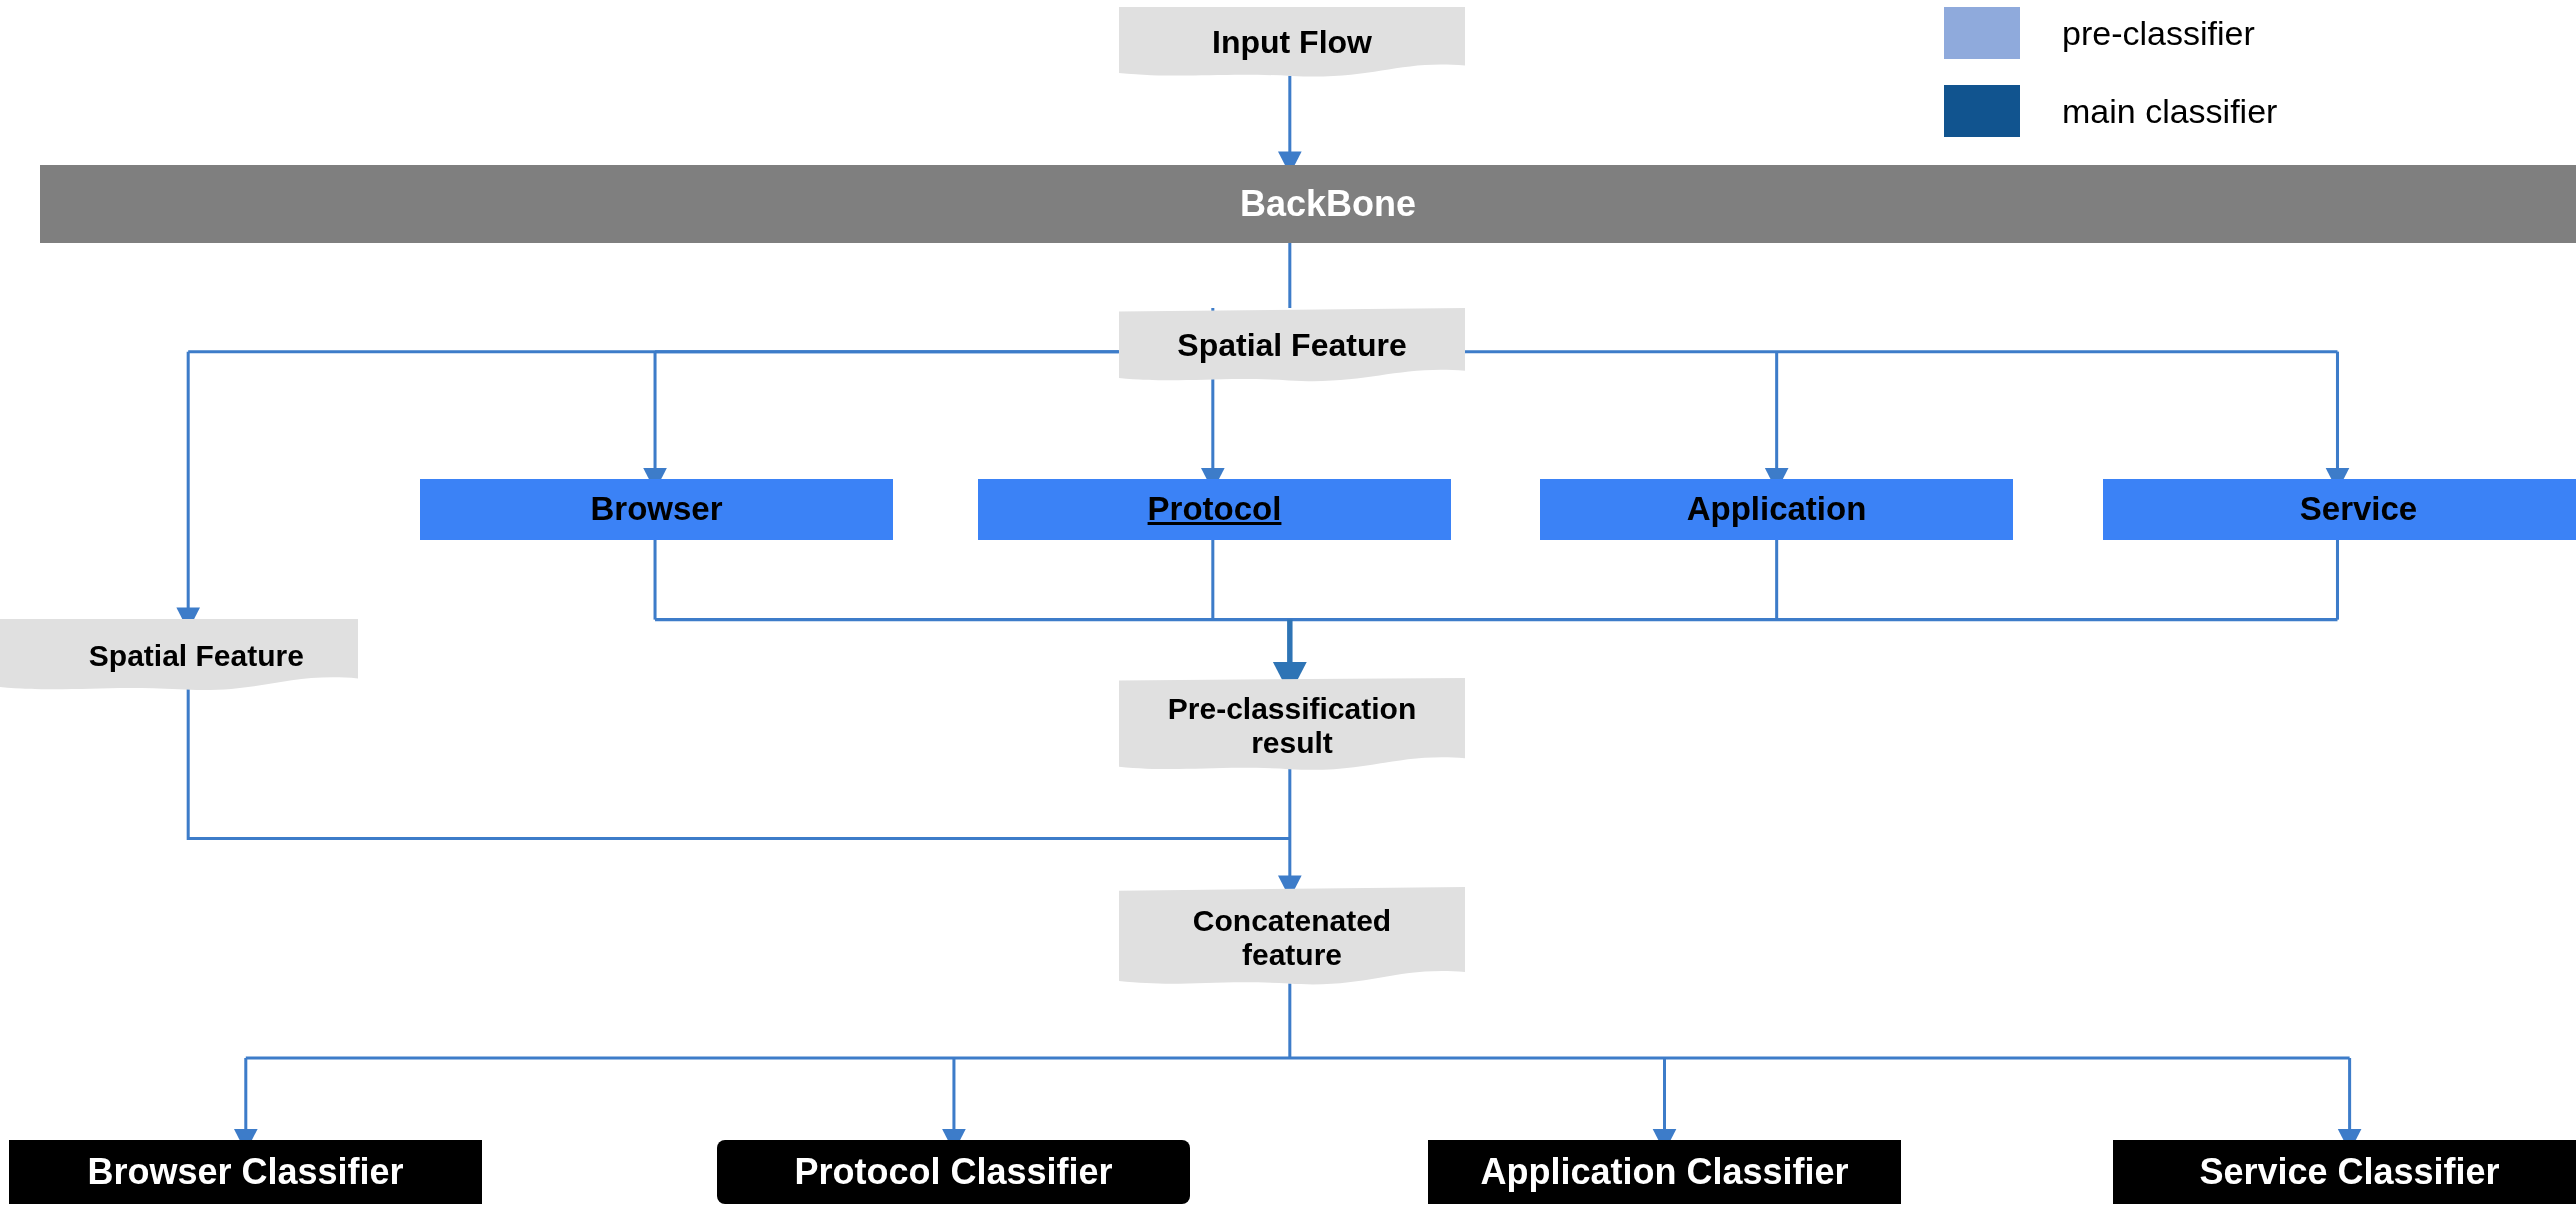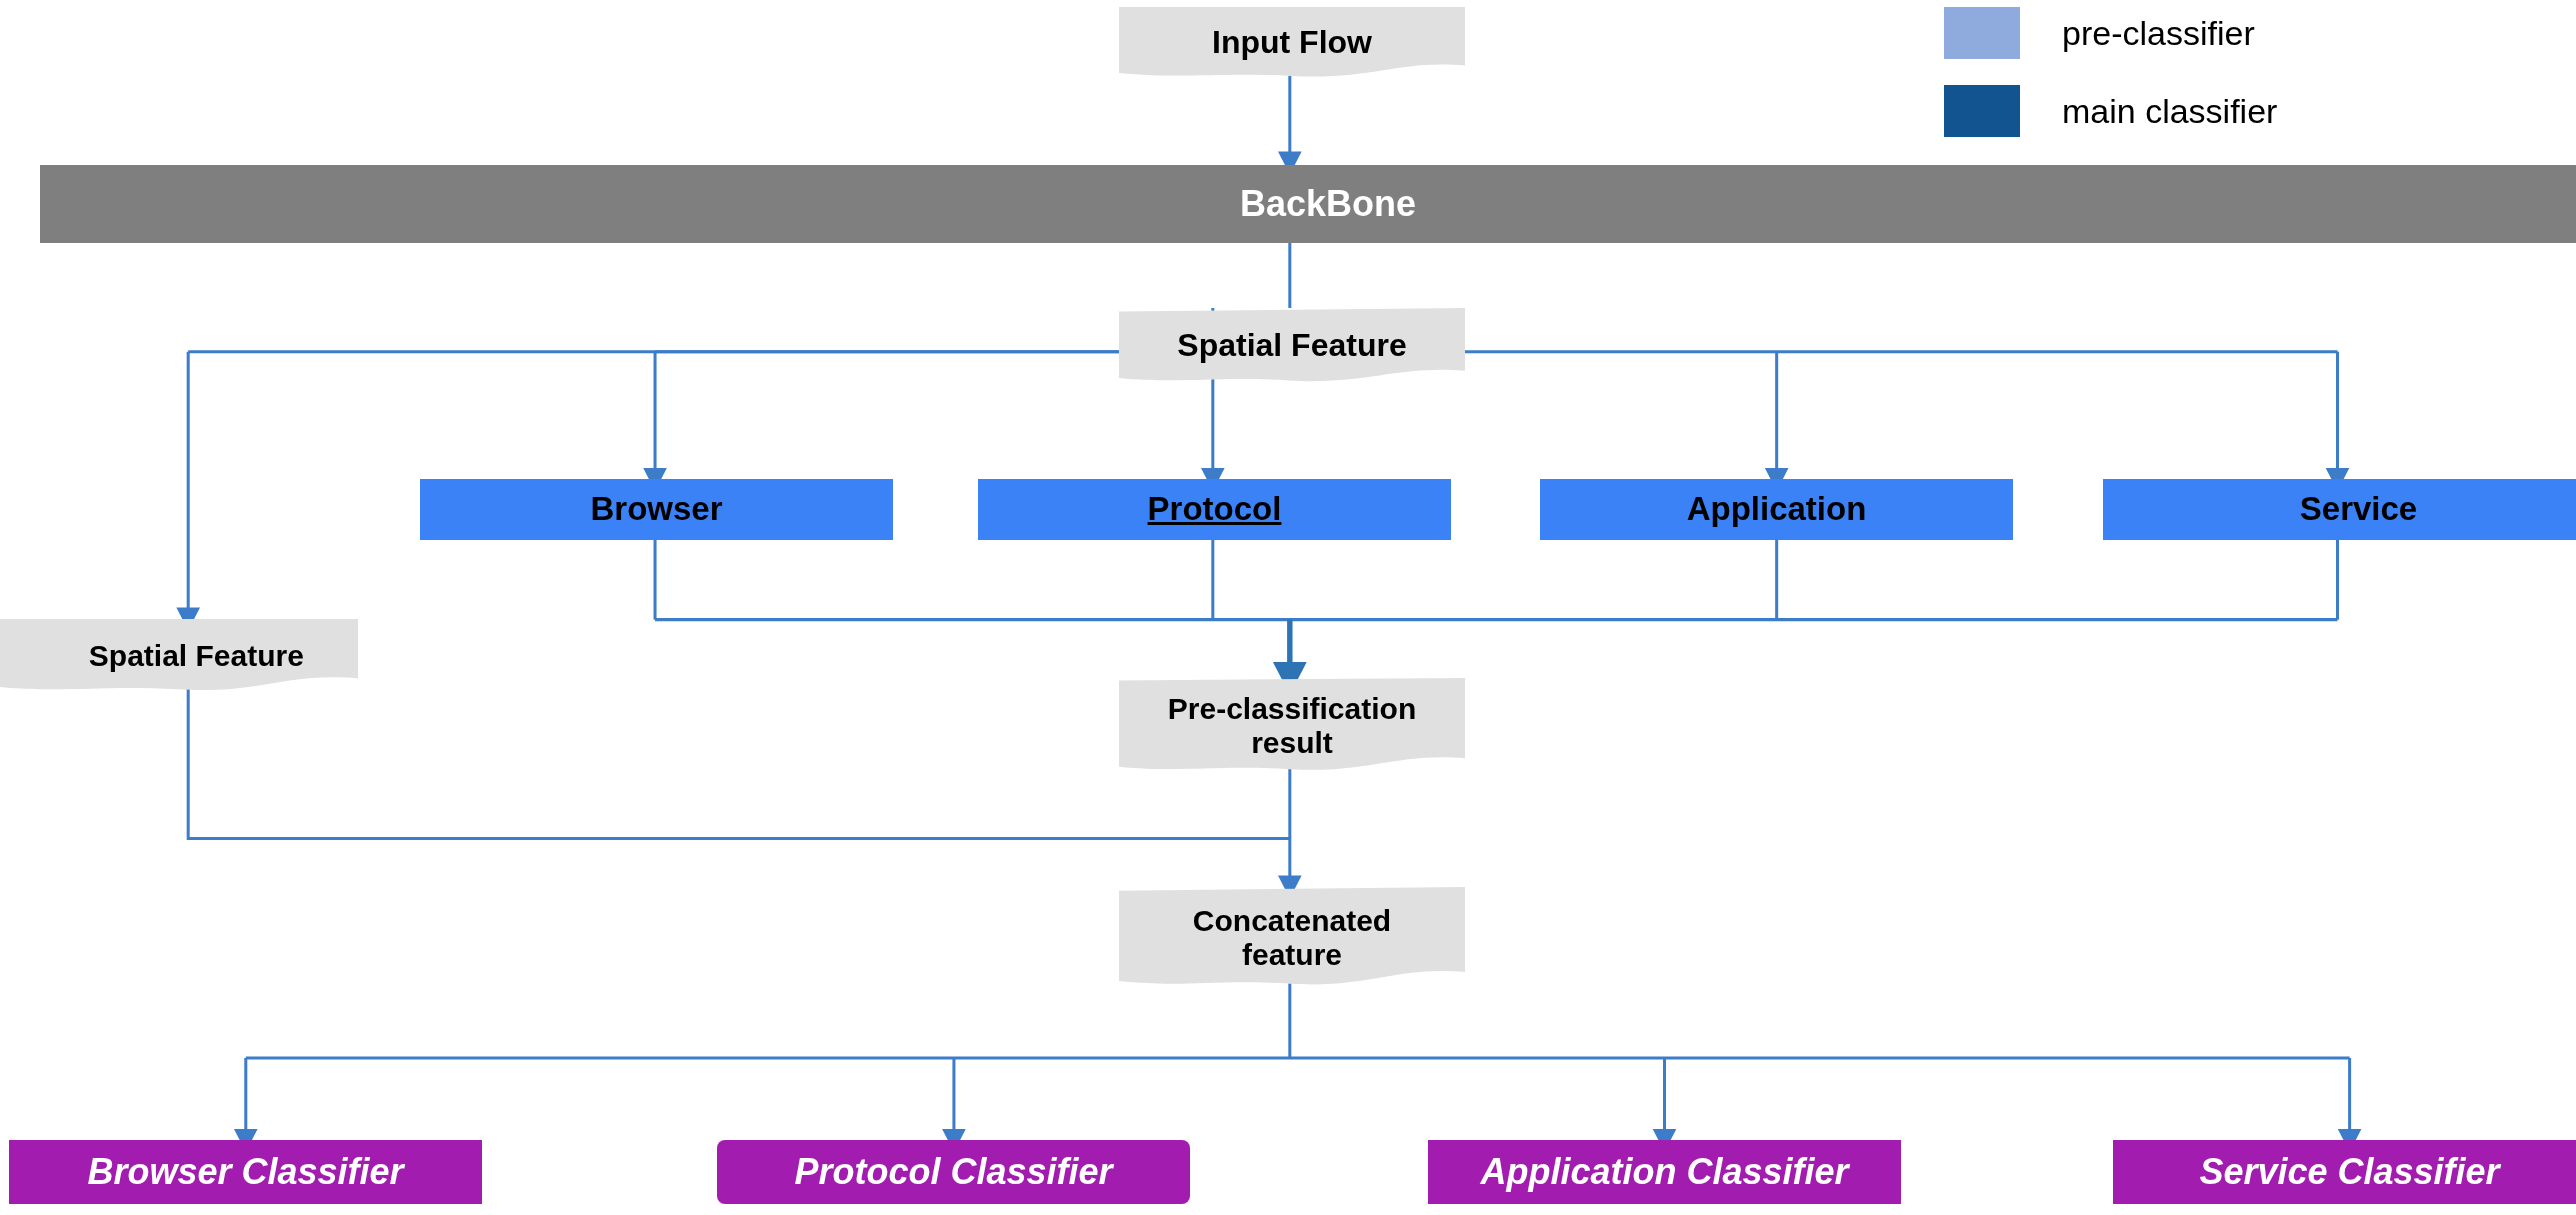--- a/index.html
+++ b/index.html
@@ -67,24 +67,23 @@
   
   .preclf {
     background: #3b82f6;
     color: #000000;
     font-weight: bold;
     justify-content: center;
   }
 
   
   .mainclf {
-    background: #a21caf;
+    background: #000000;
     color: #ffffff;
     font-weight: bold;
-    font-style: italic;
   }
 
   
   .legend-swatch {
     position: absolute;
     box-sizing: border-box;
   }
   .legend-label {
     position: absolute;
     color: #000000;

